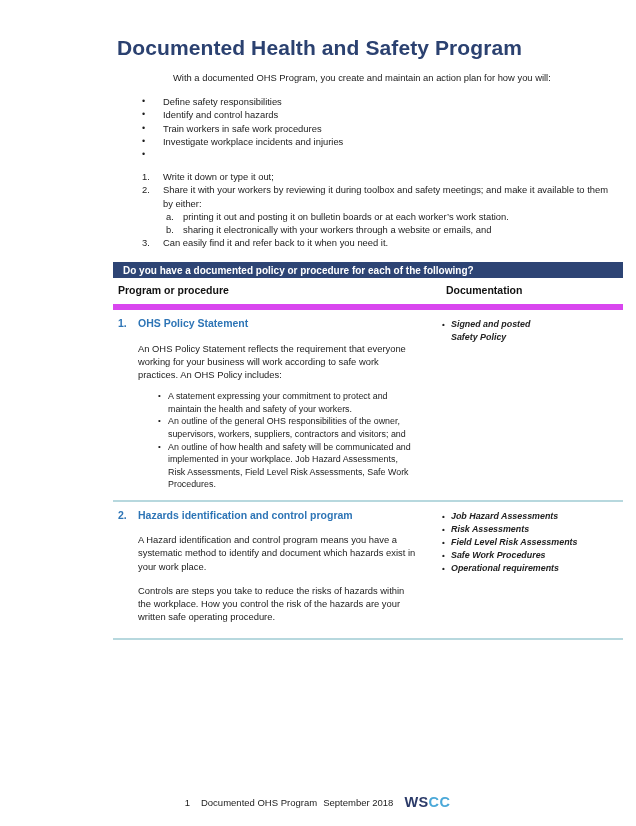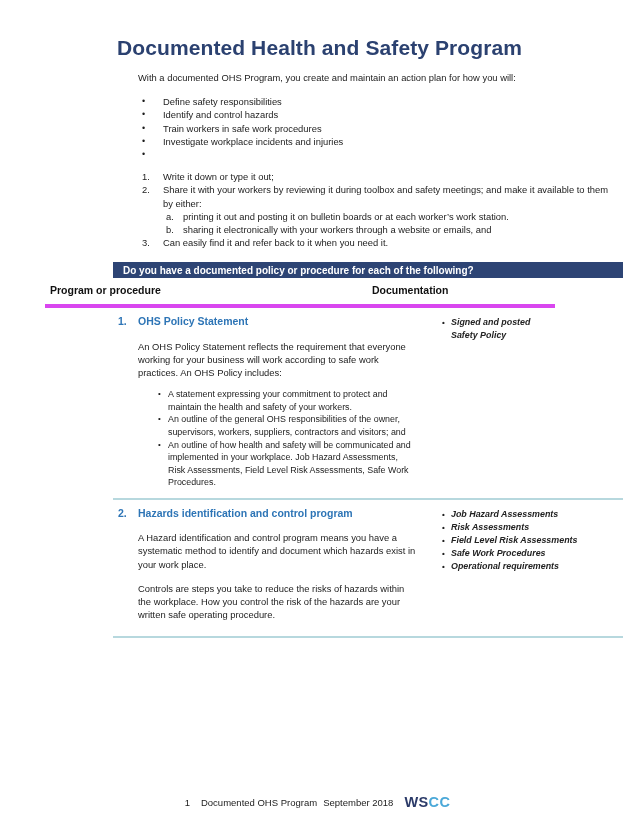--- a/index.html
+++ b/index.html
@@ -16,21 +16,21 @@
   }
   .doc-title {
     margin: 36px 0 0 72px;
     font-size: 21px;
     font-weight: bold;
     color: #2b4170;
     letter-spacing: 0.1px;
   }
   .intro { margin-left: 93px; width: 478px; font-size: 9.4px; line-height: 13.2px; }
   .p1 { margin-top: 14px; }
-  .p2 { margin-top: 11px; }
+  .p2 { margin-top: 11px; margin-left: 35px; }
   .blist { margin-top: 11px; }
   .bitem { display: flex; padding-left: 4px; }
   .bullet { width: 21px; flex: 0 0 21px; font-size: 9px; }
   .doc-lead { margin-top: 11px; }
   .steps { margin-top: 9px; }
   .step { display: flex; padding-left: 4px; }
   .snum { width: 21px; flex: 0 0 21px; }
   .stext { flex: 1; }
   .substeps { margin-left: 28px; }
   .sstep { display: flex; }
@@ -42,27 +42,29 @@
     height: 16px;
     background: #2d4474;
     color: #ffffff;
     font-size: 10px;
     font-weight: bold;
     display: flex;
     align-items: center;
     padding-left: 10px;
   }
   .grid-head {
+    margin-left: 68px;
     width: 510px;
     display: flex;
     padding: 6px 0 8px 0;
-    border-bottom: 4px solid #d946ef;
+    border-bottom: 6px solid #d946ef;
     font-size: 10.5px;
     font-weight: bold;
     color: #111;
+    gap: 6px;
   }
   .gh-left { width: 327px; flex: 0 0 327px; padding-left: 5px; }
   .gh-right { flex: 1; }
 
   .grid-row {
     margin-left: 68px;
     width: 510px;
     display: flex;
     border-bottom: 2px solid #b7d8de;
   }

